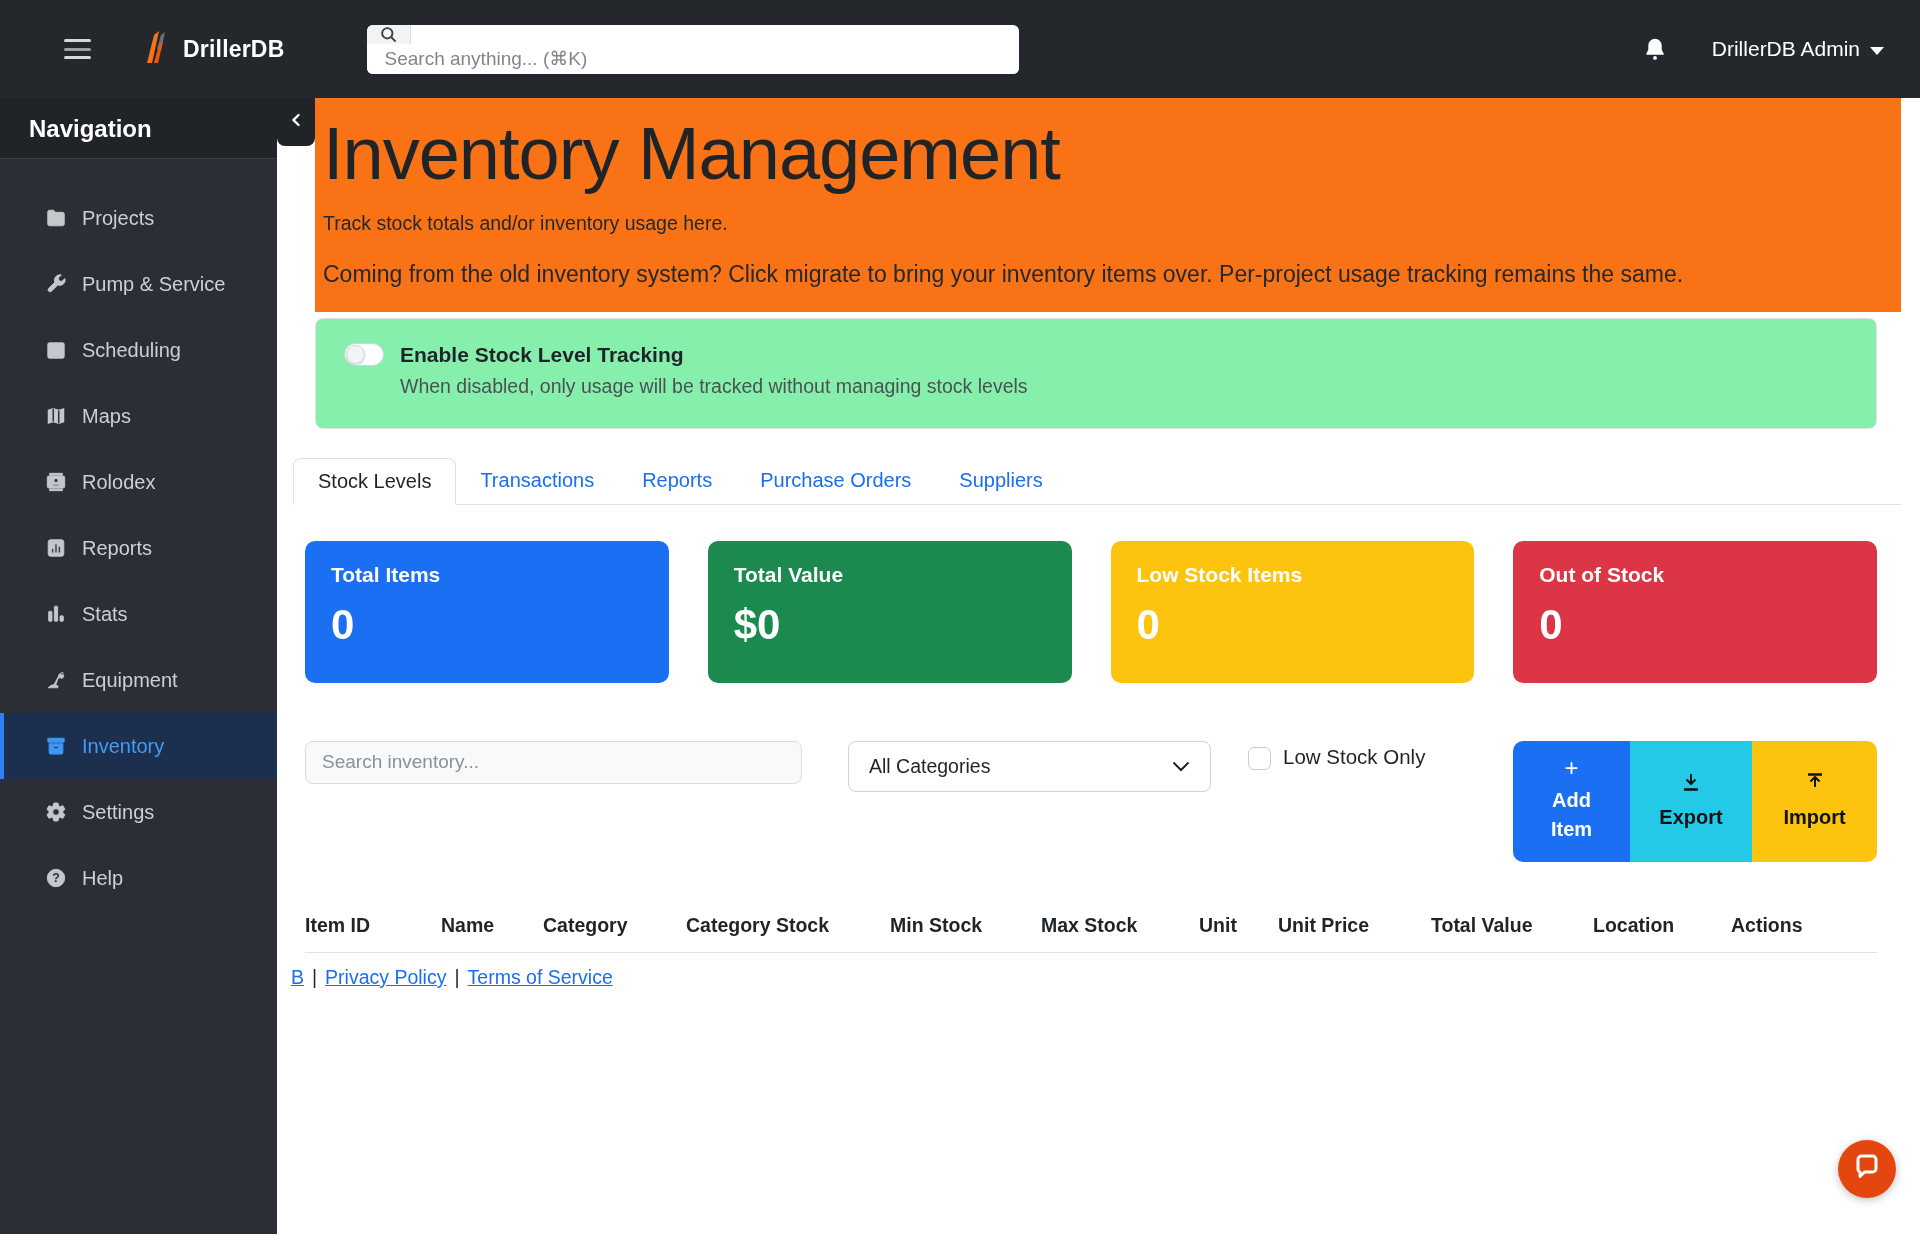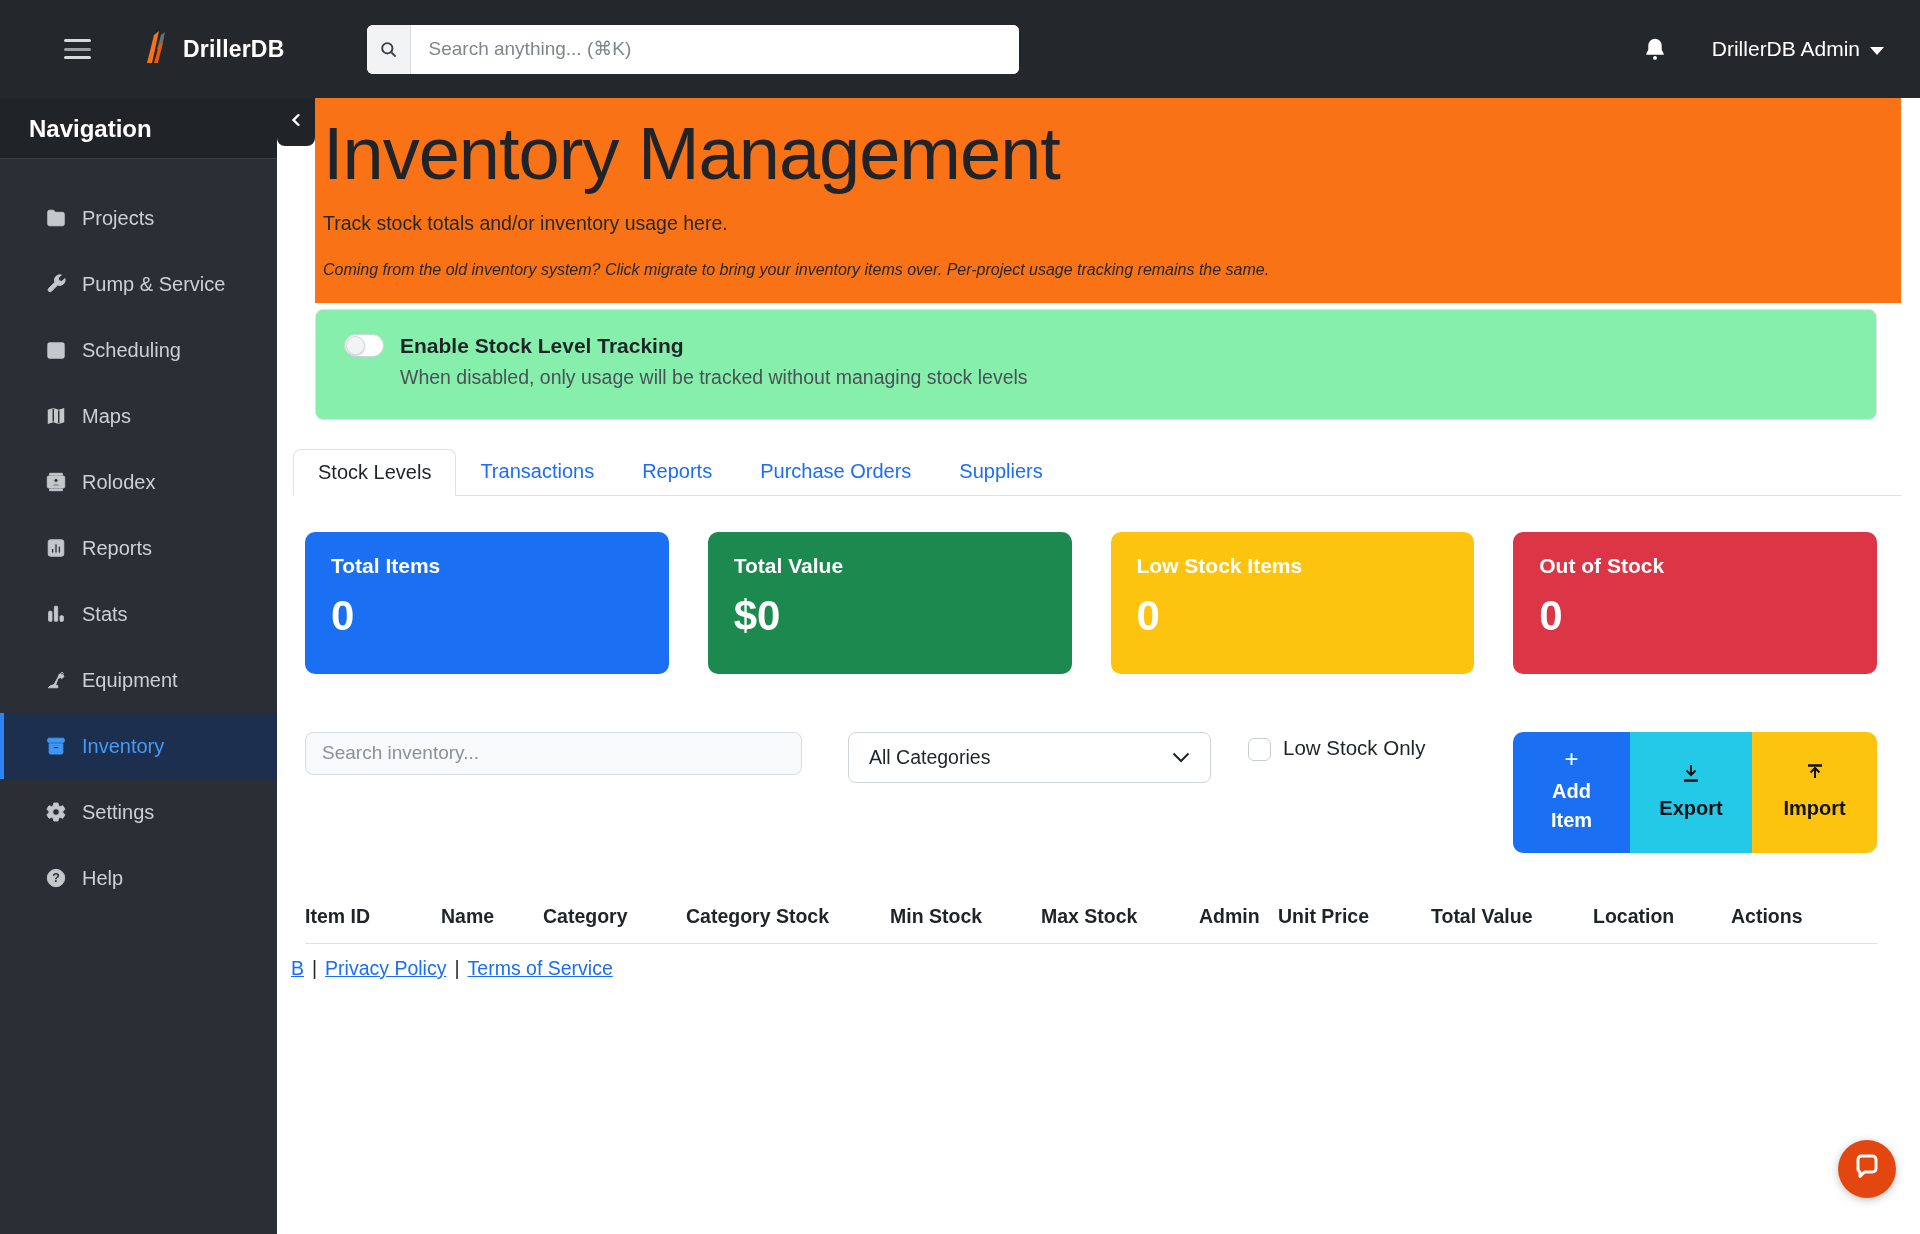--- a/index.html
+++ b/index.html
@@ -9,21 +9,21 @@
   
   .topbar { position:absolute; left:0; top:0; width:1920px; height:98px;
     background:#24272c; display:flex; align-items:center; z-index:30; }
   .hamburger { width:27px; height:20px; margin-left:64px; display:flex; flex-direction:column;
     justify-content:space-between; cursor:pointer; }
   .hamburger span { display:block; height:3px; border-radius:2px; background:#d6d9dc; }
   .hamburger span:nth-child(2){ background:#9aa0a6; }
   .brand { display:flex; align-items:center; margin-left:46px; }
   .brand-text { color:#fff; font-size:23px; font-weight:700; margin-left:12px; letter-spacing:.2px; }
   .topsearch { margin-left:82px; width:652px; height:49px; background:#fff; border-radius:6px;
-    display:flex; align-items:stretch; overflow:hidden; }
+    display:flex; align-items:stretch; overflow:hidden;flex-direction:column; }
   .topsearch-icon { width:44px; background:#f1f3f4; border-right:1px solid #dadce0;
     display:flex; align-items:center; justify-content:center; }
   .topsearch input { flex:1; border:none; outline:none; font-size:19px; padding:0 18px;
     font-family:"Liberation Sans", sans-serif; color:#202124; background:#fff; }
   .topsearch input::placeholder { color:#80868b; }
   .topbar-right { margin-left:auto; margin-right:36px; display:flex; align-items:center; }
   .bell { width:26px; height:28px; cursor:pointer; margin-right:44px; }
   .usermenu { display:flex; align-items:center; cursor:pointer; color:#fff; font-size:21px; }
   .caret { width:0; height:0; border-left:7px solid transparent; border-right:7px solid transparent;
     border-top:8px solid #fff; margin-left:10px; margin-top:3px; }
@@ -47,21 +47,21 @@
   .nav-item.active .nav-ico svg { fill:#3f97f5; stroke:#3f97f5; }
 
   
   .main { position:absolute; left:277px; top:98px; width:1643px; height:1136px;
     background:#fff; z-index:10; }
   .page { padding:0 19px 0 16px; }
 
   .gray-header { margin-left:22px; background:#f97316; padding:16px 24px 24px 8px; }
   .page-title { font-size:74px; font-weight:300; line-height:1.08; color:#1f2428; letter-spacing:-1px; }
   .page-sub { margin-top:18px; font-size:19.5px; color:#25282c; }
-  .page-note { margin-top:26px; font-size:16px; color:#25282c;font-style:italic; }
+  .page-note { margin-top:26px; font-size:23px; color:#25282c; }
 
   .toggle-card { margin:6px 24px 0 22px; background:#86efac; border:1px solid #dfe3e7;
     border-radius:8px; padding:24px 28px 30px 28px; }
   .toggle-row { display:flex; align-items:center; }
   .switch { width:40px; height:23px; border:1px solid #cfd4d9; border-radius:12px;
     background:#fff; position:relative; cursor:pointer; flex:0 0 auto; }
   .switch .knob { position:absolute; left:1px; top:1px; width:19px; height:19px;
     border-radius:50%; background:#f2f3f4; border:1px solid #d6dadd; box-shadow:0 1px 2px rgba(0,0,0,.18); }
   .toggle-label { margin-left:16px; font-size:21px; font-weight:700; color:#1f2428; }
   .toggle-desc { margin-left:56px; margin-top:8px; font-size:19.5px; color:#4b5157; }
@@ -396,21 +396,21 @@
             <col style="width:146px">
         </colgroup>
         <thead>
           <tr>
             <th>Item ID</th>
             <th>Name</th>
             <th>Category</th>
             <th>Category Stock</th>
             <th>Min Stock</th>
             <th>Max Stock</th>
-            <th>Admin</th>
+            <th>Unit</th>
             <th>Unit Price</th>
             <th>Total Value</th>
             <th>Location</th>
             <th>Actions</th>
           </tr>
         </thead>
         <tbody></tbody>
       </table>
 
       <div class="footer">

